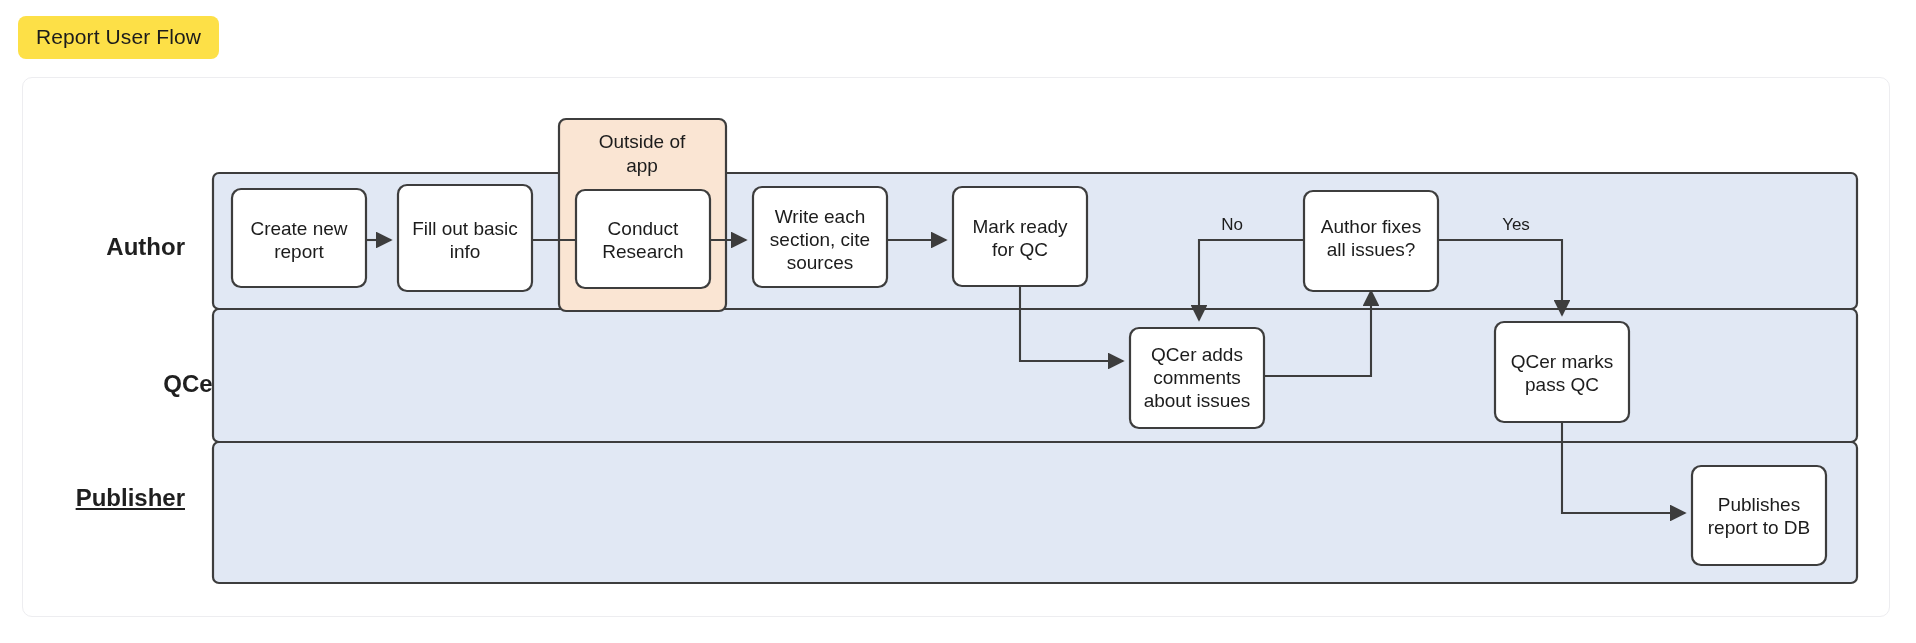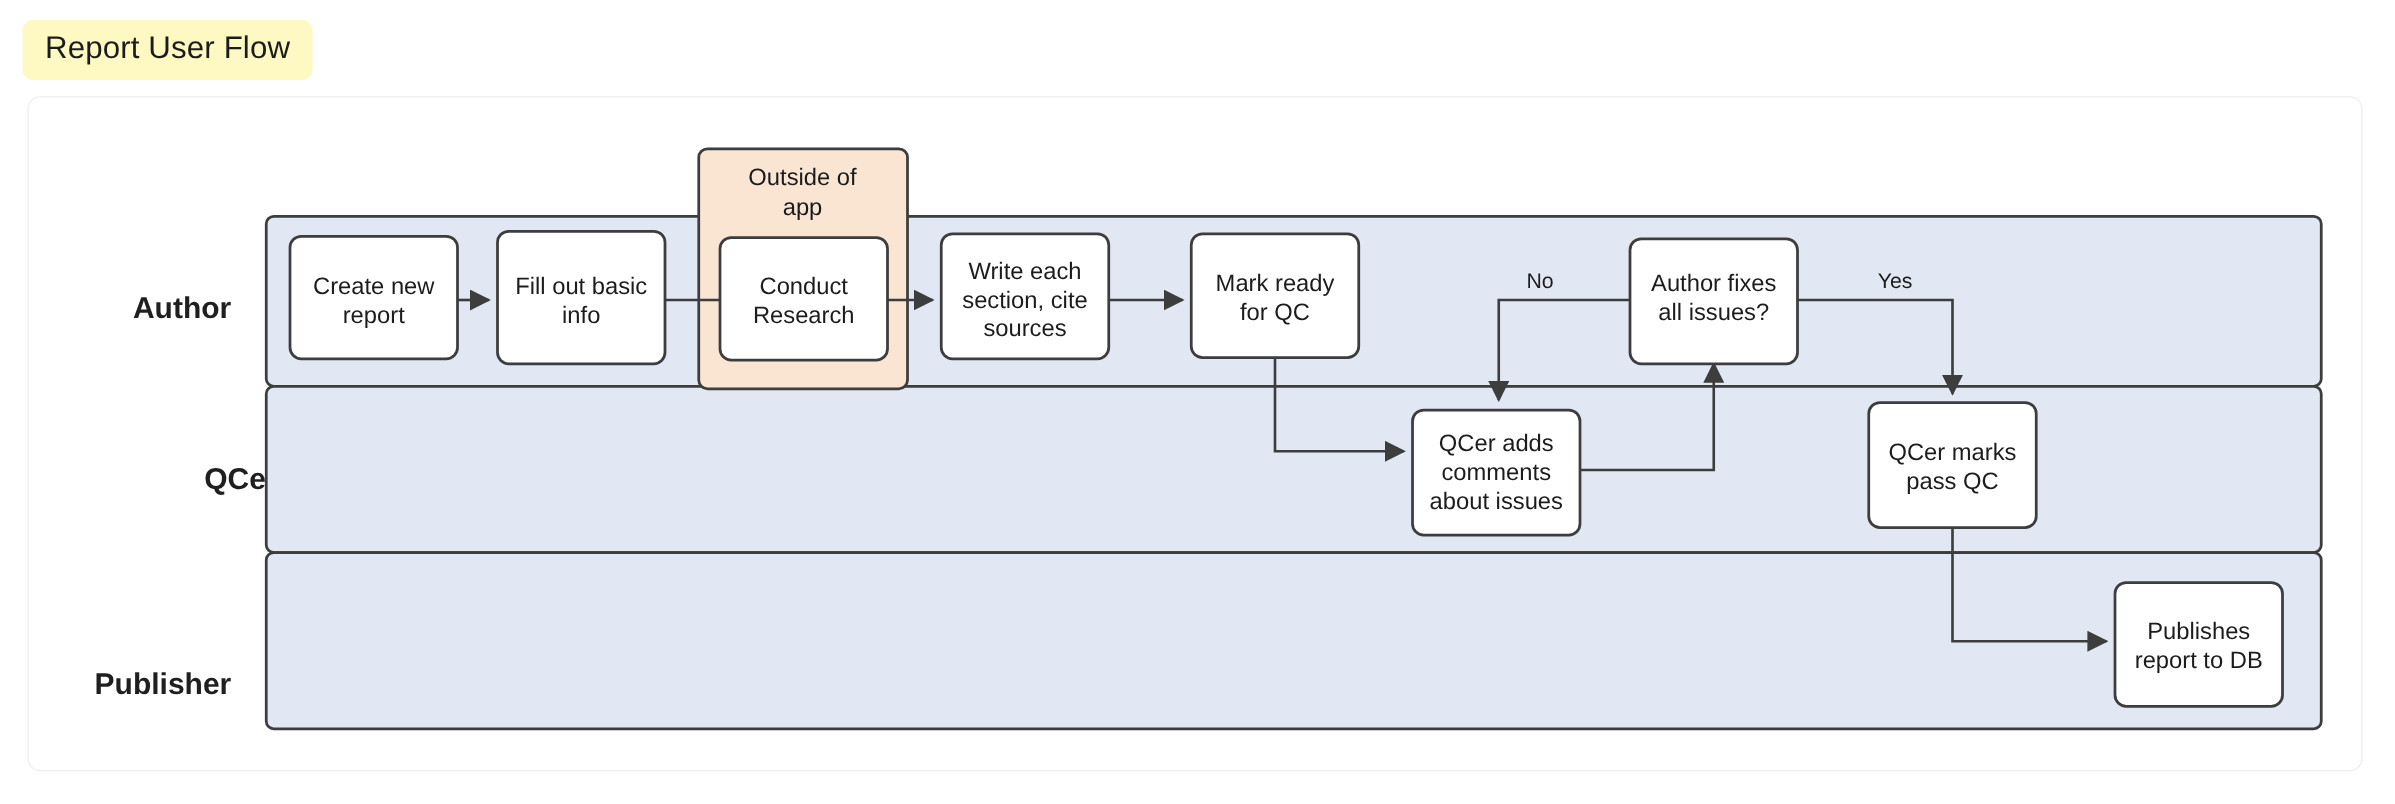--- a/index.html
+++ b/index.html
@@ -17,24 +17,24 @@
   #stage {
     position: absolute;
     left: 0; top: 0;
     width: 1916px;
     height: 643px;
   }
   .title-pill {
     position: absolute;
     left: 18px;
     top: 16px;
-    background: #fef9c3;
+    background: #fde047;
     border-radius: 8px;
     padding: 9px 18px 11px 18px;
-    font-size: 25px;
+    font-size: 21px;
     color: #1c1c1c;
     line-height: 1.1;
     letter-spacing: 0.1px;
     white-space: nowrap;
   }
   .canvas-frame {
     position: absolute;
     left: 22px;
     top: 77px;
     width: 1868px;
@@ -97,21 +97,21 @@
 <body>
 
 <div id="stage">
 
   <div class="title-pill">Report User Flow</div>
 
   <div class="canvas-frame"></div>
 
   <div class="lane-label" style="left:0px; top:233px; width:185px;text-align:right;">Author</div>
   <div class="lane-label" style="left:16px; top:370px; width:185px;margin-left:21px;">QCer</div>
-  <div class="lane-label" style="left:0px; top:534px; width:185px;">Publisher</div>
+  <div class="lane-label" style="left:0px; top:484px; width:185px;text-decoration:underline;">Publisher</div>
 
   <svg class="flow" viewBox="0 0 1916 643">
     <defs>
       <marker id="arrow" viewBox="0 0 10 10" refX="9" refY="5" markerWidth="8" markerHeight="8" orient="auto-start-reverse">
         <path d="M 0 0 L 10 5 L 0 10 z" fill="#3d3d3d"></path>
       </marker>
     </defs>
 
     <g>
       <rect class="lane-rect" x="213" y="173" width="1644" height="136" rx="6"></rect>

